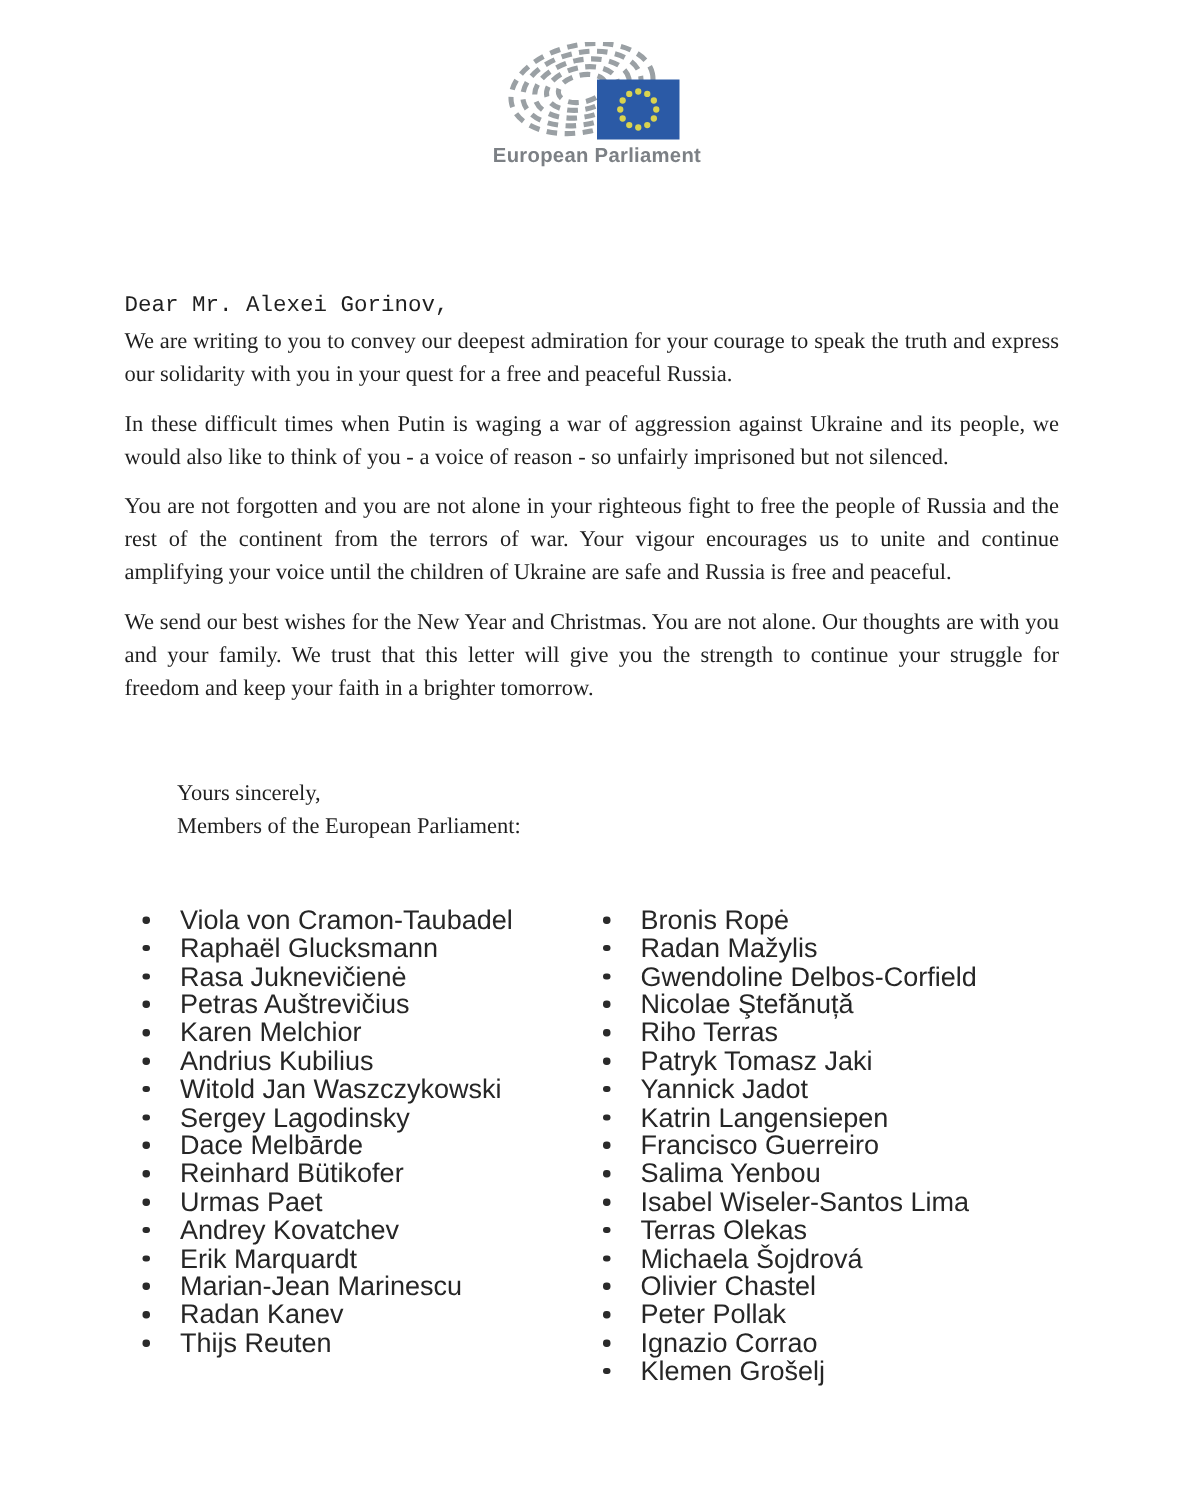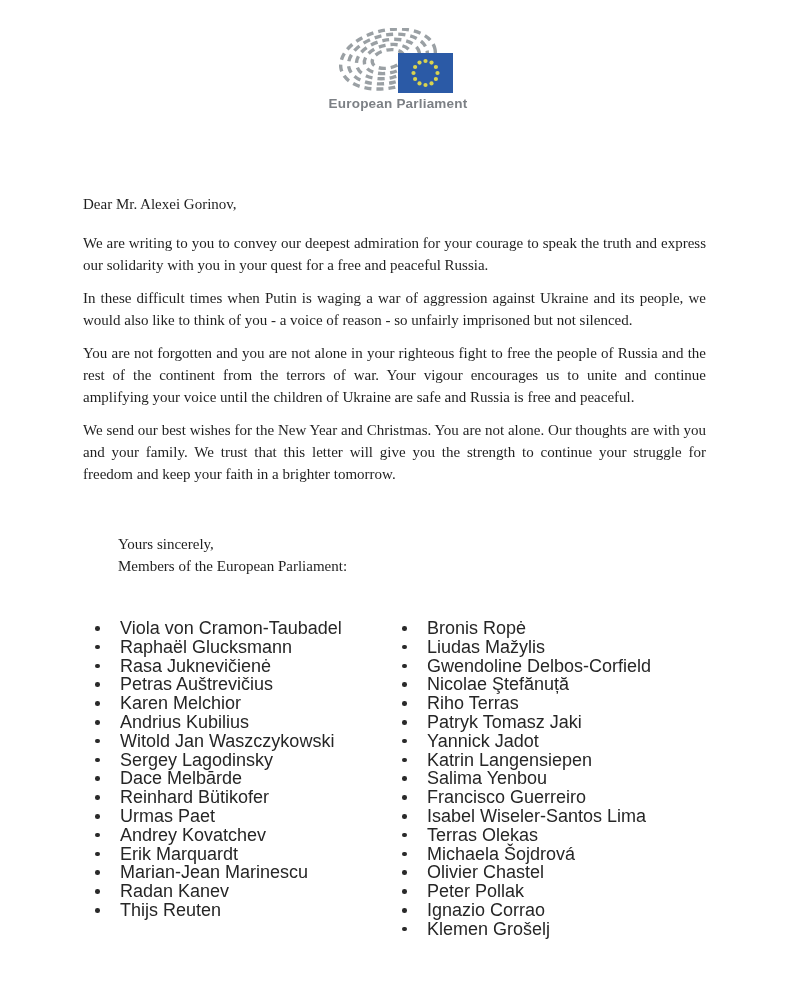--- a/index.html
+++ b/index.html
@@ -33,21 +33,21 @@
     color: #7c8085;
     letter-spacing: 0.2px;
   }
   
   .letter {
     margin: 82px 90px 0 83px;
     width: 623px;
     font-size: 15px;
     line-height: 22px;
   }
-  .greeting { margin-bottom: 17px; }
+  .greeting { margin-bottom: 2px; font-family: Liberation Mono, monospace; }
   .para {
     text-align: justify;
     margin-bottom: 11px;
   }
   .closing { margin-top: 48px; margin-left: 35px; }
   .closing div { line-height: 22px; }
   
   .signatories {
     display: flex;
     margin-top: 42px;
@@ -136,29 +136,29 @@
         <li>Reinhard Bütikofer</li>
         <li>Urmas Paet</li>
         <li>Andrey Kovatchev</li>
         <li>Erik Marquardt</li>
         <li>Marian-Jean Marinescu</li>
         <li>Radan Kanev</li>
         <li>Thijs Reuten</li>
       </ul>
       <ul class="sig-col right">
         <li>Bronis Ropė</li>
-        <li>Liudas Mažylis</li>
+        <li>Radan Mažylis</li>
         <li>Gwendoline Delbos-Corfield</li>
         <li>Nicolae Ştefănuță</li>
         <li>Riho Terras</li>
         <li>Patryk Tomasz Jaki</li>
         <li>Yannick Jadot</li>
         <li>Katrin Langensiepen</li>
+        <li>Francisco Guerreiro</li>
         <li>Salima Yenbou</li>
-        <li>Francisco Guerreiro</li>
         <li>Isabel Wiseler-Santos Lima</li>
         <li>Terras Olekas</li>
         <li>Michaela Šojdrová</li>
         <li>Olivier Chastel</li>
         <li>Peter Pollak</li>
         <li>Ignazio Corrao</li>
         <li>Klemen Grošelj</li>
       </ul>
     </div>
 

